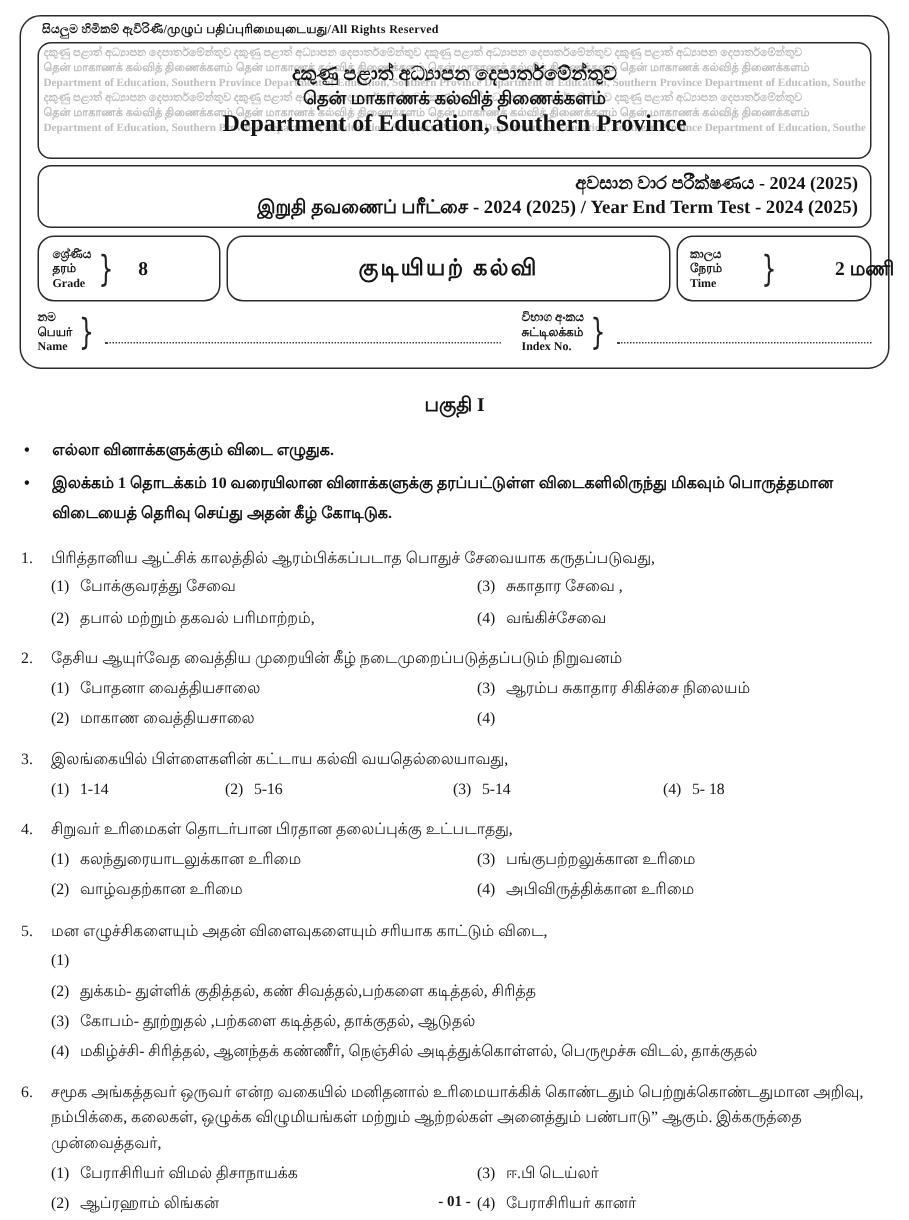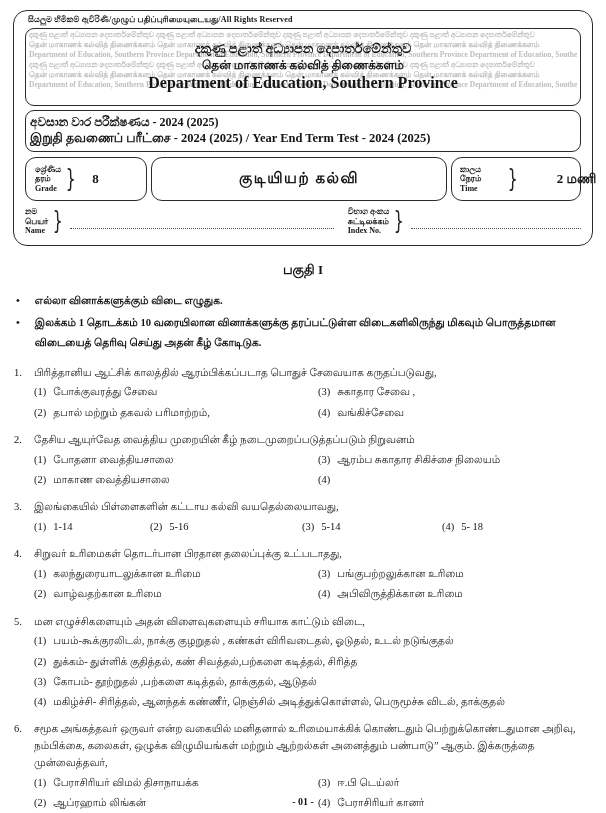--- a/index.html
+++ b/index.html
@@ -18,21 +18,21 @@
   
   .header-box { position:relative; border:1.4px solid #2b2b2b; border-radius:9px; height:78px; overflow:hidden; }
   .wm { position:absolute; inset:0; padding:1px 3px; z-index:0; }
   .wm-line { white-space:nowrap; overflow:hidden; color:#bdbdbd; font-size:7.5px; line-height:10px; font-weight:bold; }
   .header-center { position:absolute; inset:0; z-index:1; display:flex; flex-direction:column; align-items:center; justify-content:center; }
   .h-si { font-size:13px; font-weight:bold; line-height:1.25;text-align:center; }
   .h-ta { font-size:12px; font-weight:bold; line-height:1.25; }
   .h-en { font-size:16px; font-weight:bold; line-height:1.25;text-align:center; }
 
   
-  .title-box { border:1.4px solid #2b2b2b; border-radius:9px; margin-top:4px; padding:3px 8px 4px 4px; text-align:left; }
+  .title-box { border:1.4px solid #2b2b2b; border-radius:9px; margin-top:4px; padding:3px 8px 4px 4px; text-align:right; }
   .t-si { font-size:12px; font-weight:bold; line-height:1.35; }
   .t-ta { font-size:12.5px; font-weight:bold; line-height:1.35; }
 
   
   .info-row { display:flex; justify-content:space-between; margin-top:5px;border-radius:18px; }
   .info-box { border:1.4px solid #2b2b2b; border-radius:11px; height:44px; display:flex; align-items:center; }
   .grade-box { width:122px; padding:0 6px 0 9px; }
   .subject-box { width:296px; justify-content:center; }
   .time-box { width:130px; padding:0 4px 0 8px;gap:22px; }
   .lbl-stack { display:flex; flex-direction:column; }
@@ -267,21 +267,20 @@
   </div>
 
   <div class="question">
     <div class="q-head">
       <span class="q-num">5.</span>
       <span class="q-text">மன எழுச்சிகளையும் அதன் விளைவுகளையும் சரியாக காட்டும் விடை,</span>
     </div>
     <div class="q-options stack">
   <div class="option">
     <span class="opt-label">(1)</span>
-    <span class="opt-text">பயம்-கூக்குரலிடல், நாக்கு குழறுதல் , கண்கள் விரிவடைதல், ஓடுதல், உடல் நடுங்குதல்</span>
   </div>
 
   <div class="option">
     <span class="opt-label">(2)</span>
     <span class="opt-text">துக்கம்- துள்ளிக் குதித்தல், கண் சிவத்தல்,பற்களை கடித்தல், சிரித்த</span>
   </div>
 
   <div class="option">
     <span class="opt-label">(3)</span>
     <span class="opt-text">கோபம்- தூற்றுதல் ,பற்களை கடித்தல், தாக்குதல், ஆடுதல்</span>

